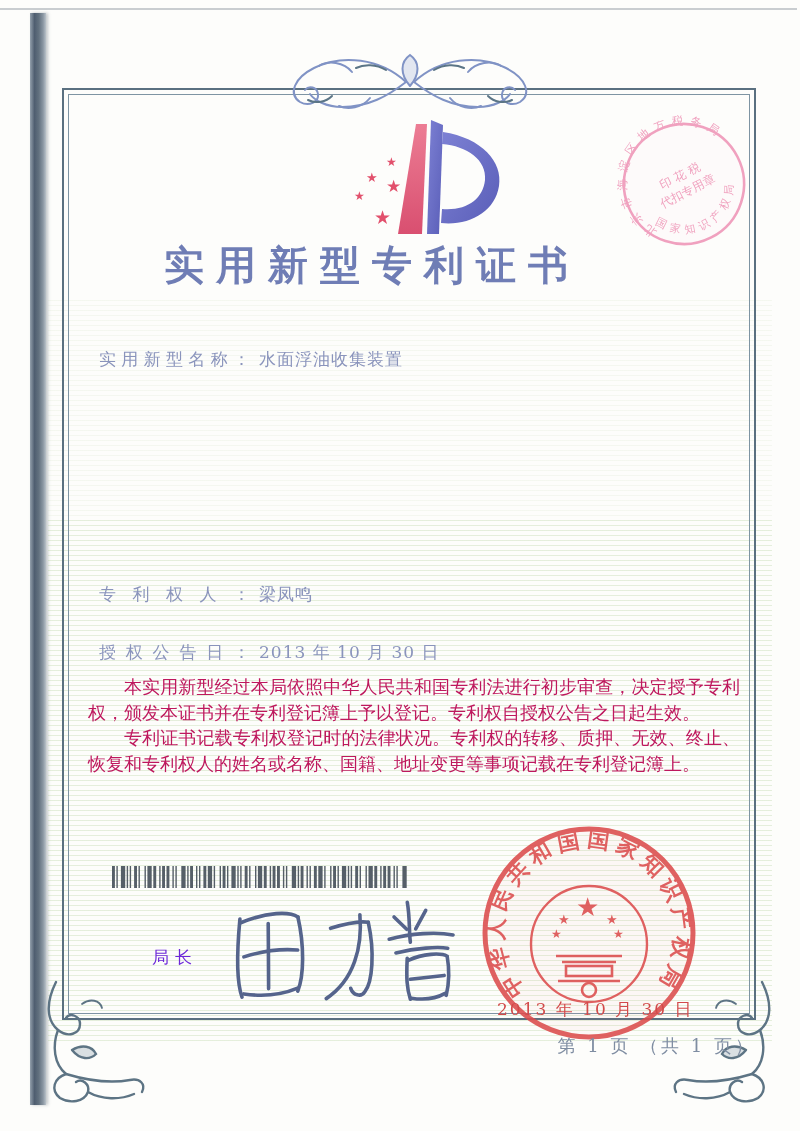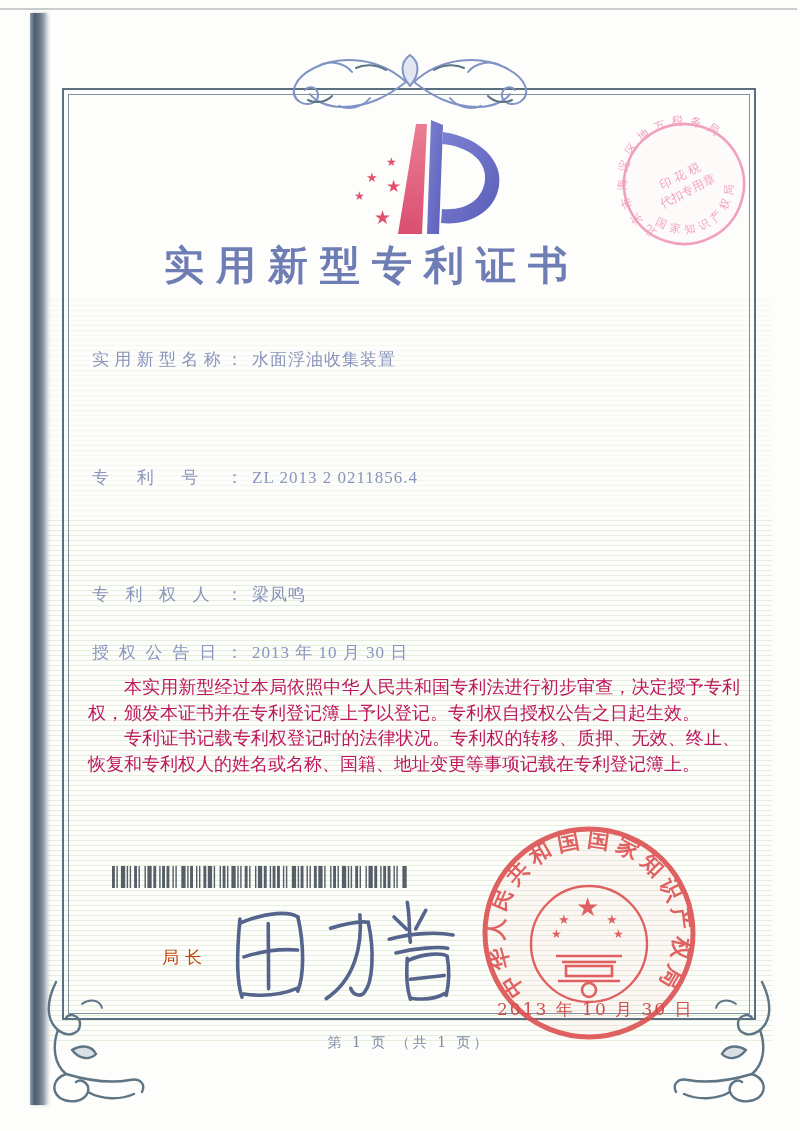--- a/index.html
+++ b/index.html
@@ -24,38 +24,38 @@
   .corner-bl { left:42px; top:980px; }
   .corner-br { left:664px; top:980px; transform:scaleX(-1); }
 
   .cert-no { position:absolute; left:88px; top:132px; font-size:15px; letter-spacing:4px; color:#8691ad; }
 
   .logo { position:absolute; left:330px; top:116px; }
 
   .title { position:absolute; left:62px; top:238px; width:620px; text-align:center;
            font-size:40px; font-weight:bold; letter-spacing:12px; color:#6f7db5; }
 
-  .field-row { position:absolute; left:92px; font-size:17px; color:#8a94bc; letter-spacing:1px; white-space:nowrap;font-family:Liberation Serif, serif; }
+  .field-row { position:absolute; left:99px; font-size:17px; color:#8a94bc; letter-spacing:1px; white-space:nowrap; }
   .fl { display:inline-block; width:152px; text-align:justify; text-align-last:justify; }
   .fv { margin-left:8px; }
 
   .paras { position:absolute; left:88px; top:674px; width:652px; font-size:18px;
            line-height:25.5px; color:#be185d; text-align:justify; }
   .paras p { text-indent:2em; margin:0; }
 
   .barcode { position:absolute; left:112px; top:866px; }
 
-  .signer-title { position:absolute; left:162px; top:946px; font-size:17px; letter-spacing:6px; color:#c2410c; }
+  .signer-title { position:absolute; left:152px; top:946px; font-size:17px; letter-spacing:6px; color:#6d28d9; }
   .signature { position:absolute; left:212px; top:896px; }
 
   .seal { position:absolute; left:472px; top:816px; opacity:.88; }
   .seal-date { position:absolute; left:497px; top:998px; font-size:17px; letter-spacing:2px; color:#d24a4a; white-space:nowrap; }
 
-  .footer { position:absolute; left:62px; top:1034px; width:694px; text-align:center;
-            font-size:14px; letter-spacing:3px; color:#7f8da2; }
+  .footer { position:absolute; left:62px; top:1034px; width:694px; text-align:right;
+            font-size:18px; letter-spacing:3px; color:#7f8da2; }
 
   .stamp { position:absolute; left:616px; top:116px; transform:rotate(-27deg); opacity:.85; }
 
   svg text { font-family:"DejaVu Serif","Liberation Serif",serif; }
 </style>
 </head>
 <body>
 
 <div class="page">
 
@@ -124,23 +124,20 @@
       <text x="56" y="76" font-size="17">★</text>
       <text x="24" y="84" font-size="12">★</text>
       <text x="44" y="108" font-size="19">★</text>
     </g>
   </svg>
 
   <div class="title">实用新型专利证书</div>
 
   <div class="field-row" style="top:348px">
     <span class="fl">实用新型名称：</span><span class="fv">水面浮油收集装置</span>
-  </div>
-  <div class="field-row" style="top:466px">
-    <span class="fl">专利号：</span><span class="fv">ZL 2013 2 0211856.4</span>
   </div>
   <div class="field-row" style="top:583px">
     <span class="fl">专利权人：</span><span class="fv">梁凤鸣</span>
   </div>
   <div class="field-row" style="top:641px">
     <span class="fl">授权公告日：</span><span class="fv">2013 年 10 月 30 日</span>
   </div>
 
   <div class="paras">
     <p>本实用新型经过本局依照中华人民共和国专利法进行初步审查，决定授予专利权，颁发本证书并在专利登记簿上予以登记。专利权自授权公告之日起生效。</p>

